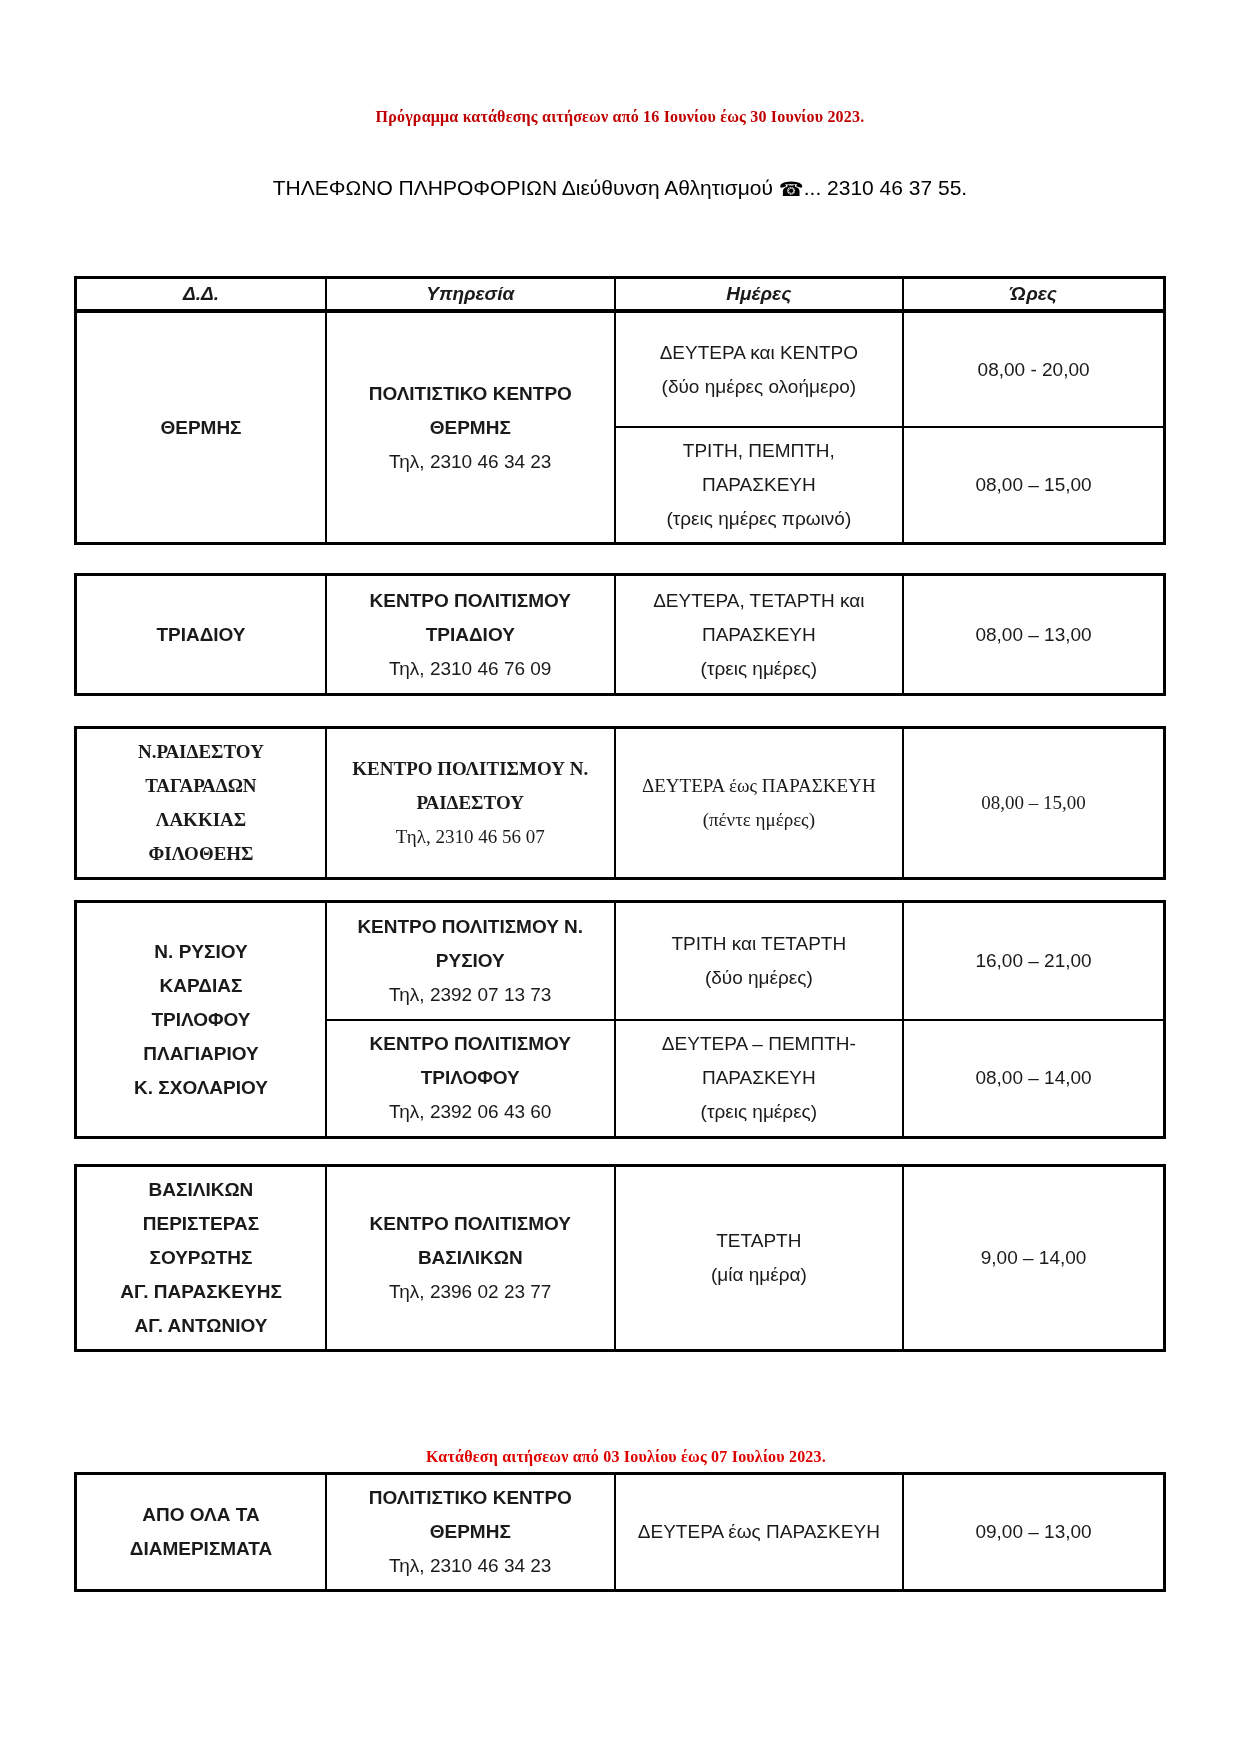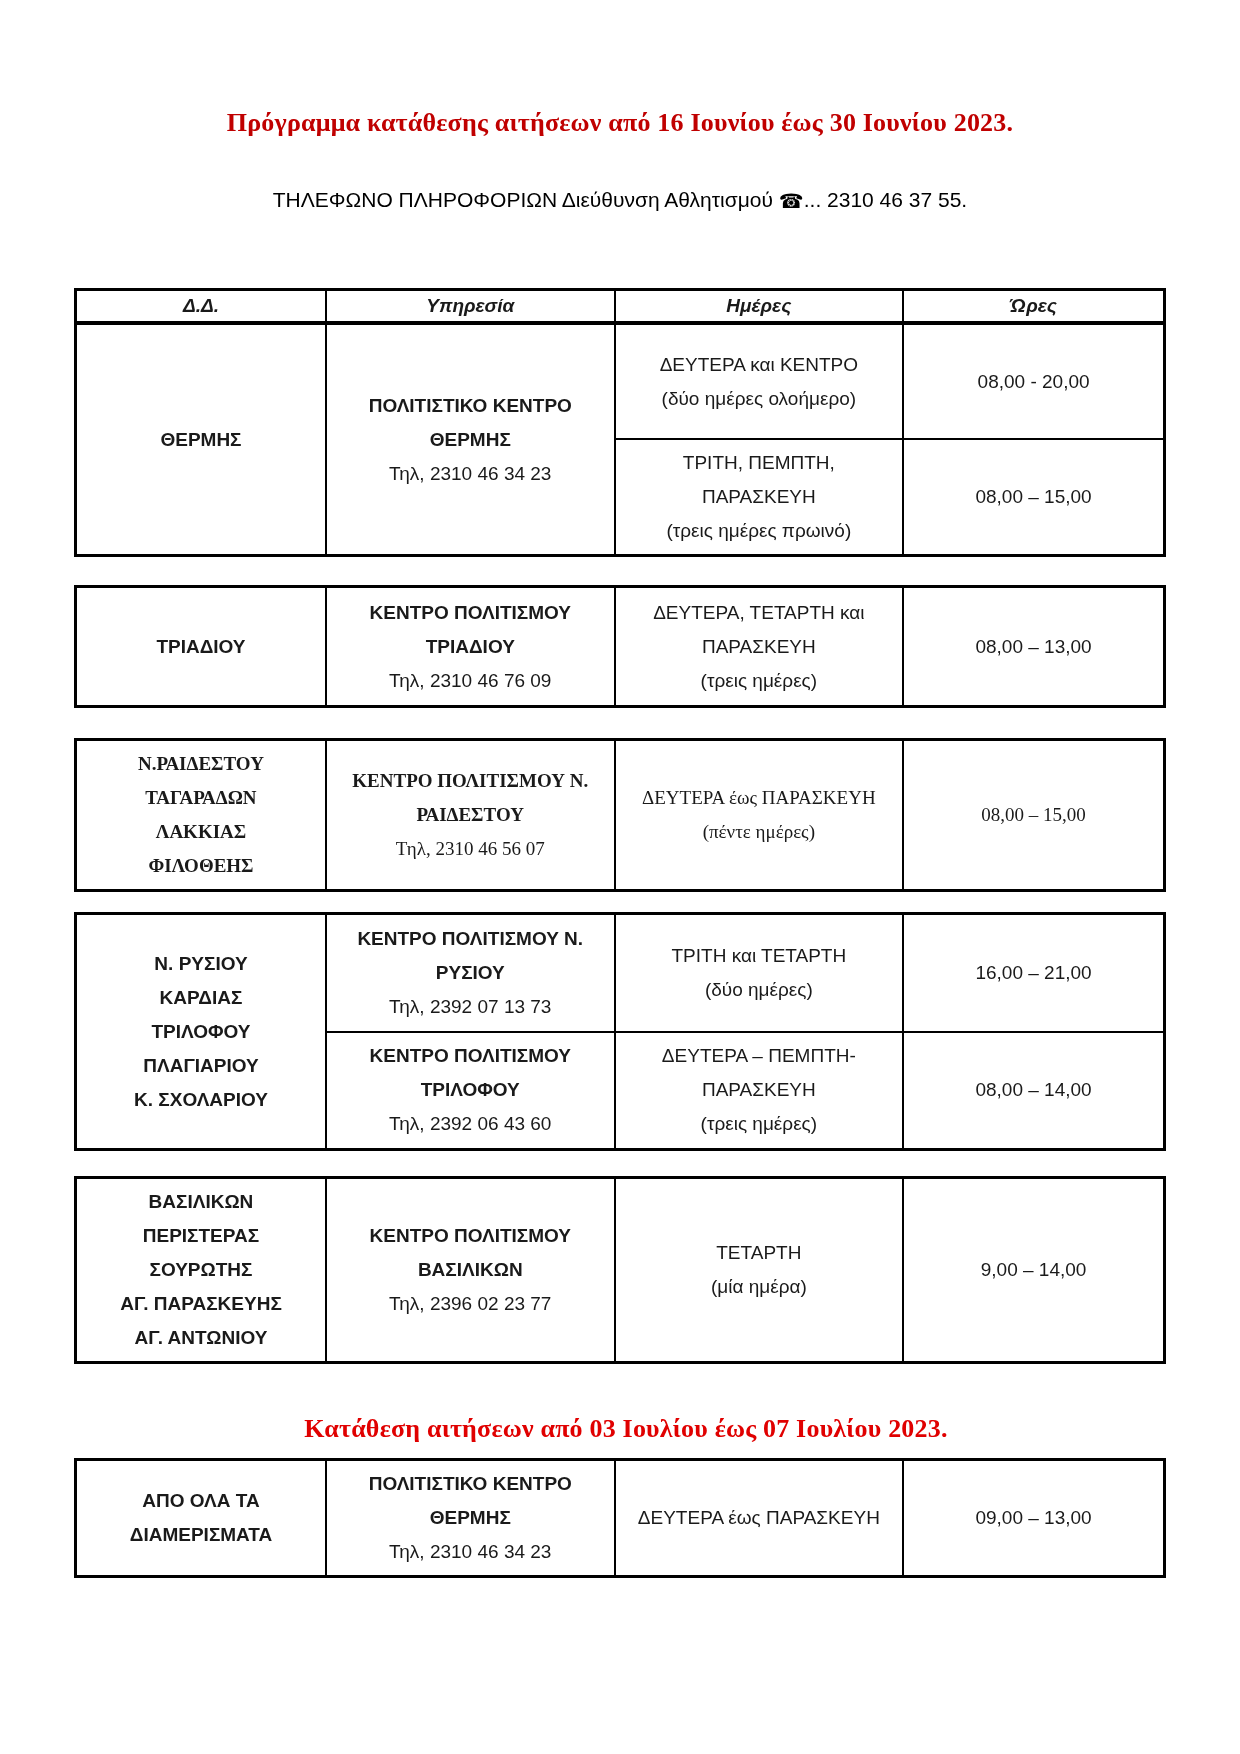--- a/index.html
+++ b/index.html
@@ -3,24 +3,24 @@
 <meta charset="utf-8">
 <style>
   html,body{margin:0;padding:0;background:#e8e8e8;}
   .page{
     width:1240px;height:1754px;background:#ffffff;margin:0 auto;
     font-family:"Liberation Sans", sans-serif;color:#1a1a1a;
     box-sizing:border-box;padding-top:108px;position:relative;overflow:hidden;
   }
   .title{
     font-family:"Liberation Serif", serif;font-weight:bold;
-    font-size:26px;text-align:center;margin:0;letter-spacing:0.2px;
+    font-size:16px;text-align:center;margin:0;letter-spacing:0.2px;
   }
   .title-june{color:#C00000;}
-  .title-july{color:#E00000;margin-top:50px;padding-left:12px;}
+  .title-july{color:#E00000;margin-top:96px;padding-left:12px;}
   .info-line{
     margin-top:50px;text-align:center;color:#000000;font-size:21px;
   }
   .info-line .phone-glyph{font-size:20px;position:relative;top:1px;}
   table.sched{
     border-collapse:collapse;table-layout:fixed;
     width:1092px;margin-left:74px;
     font-size:19px;
   }
   table.sched, table.sched td, table.sched th{border:2px solid #000;}
@@ -35,21 +35,21 @@
   table.sched td div{line-height:34px;}
   .col-dd{width:23%;} .col-svc{width:26.5%;} .col-days{width:26.5%;} .col-hrs{width:24%;}
   .b{font-weight:bold;}
   .t1{margin-top:76px;}
   .t1 thead tr{height:32px;}
   .t1 tbody tr{height:116px;}
   .t2{margin-top:28px;} .t2 tbody tr{height:120px;}
   .t3{margin-top:30px;font-family:Liberation Serif, serif;} .t3 tbody tr{height:134px;}
   .t4{margin-top:20px;} .t4 tbody tr{height:118px;}
   .t5{margin-top:25px;border-radius:26px;} .t5 tbody tr{height:133px;}
-  .t6{margin-top:14px;} .t6 tbody tr{height:108px;}
+  .t6{margin-top:6px;} .t6 tbody tr{height:108px;}
 </style>
 </head>
 <body>
 
 <div class="page">
 
   <h1 class="title title-june">Πρόγραμμα κατάθεσης αιτήσεων από 16 Ιουνίου έως 30 Ιουνίου 2023.</h1>
 
   <div class="info-line">
     <span>ΤΗΛΕΦΩΝΟ ΠΛΗΡΟΦΟΡΙΩΝ Διεύθυνση Αθλητισμού</span>

